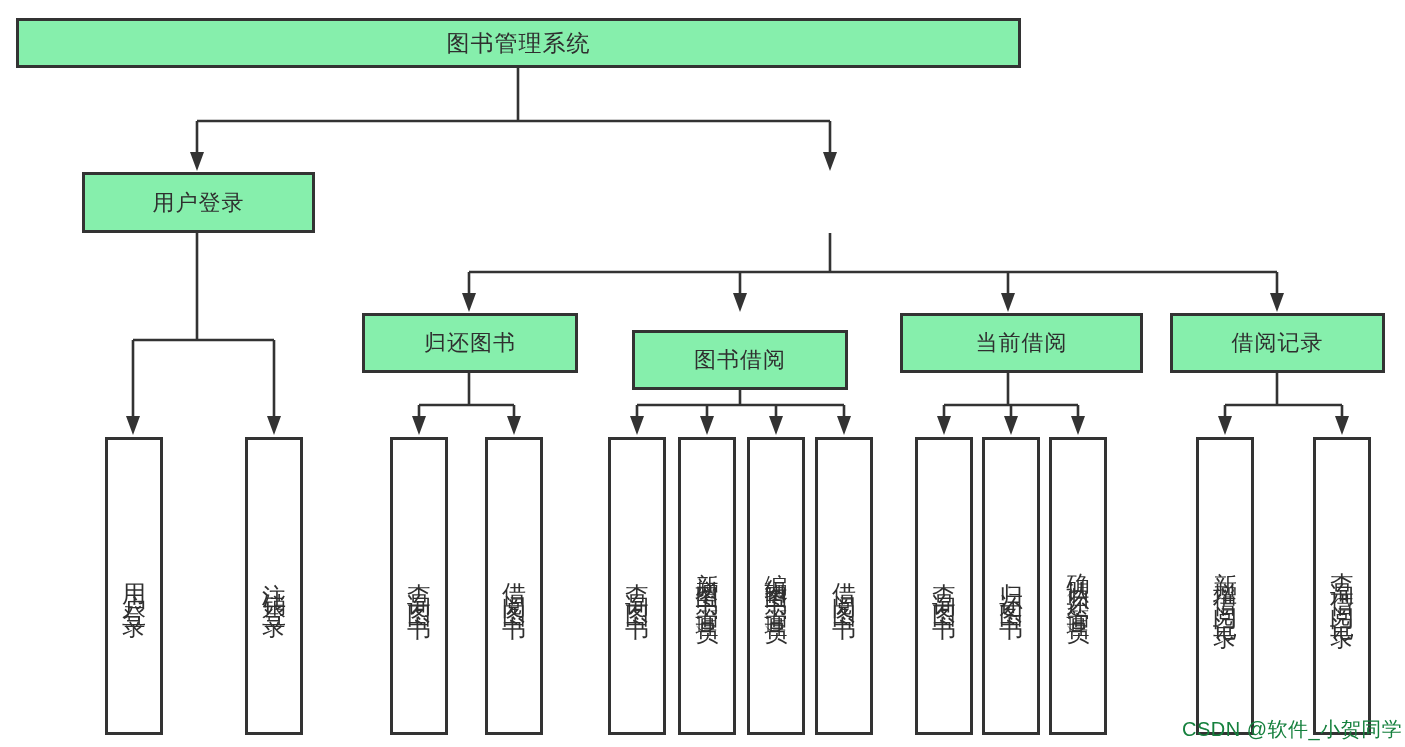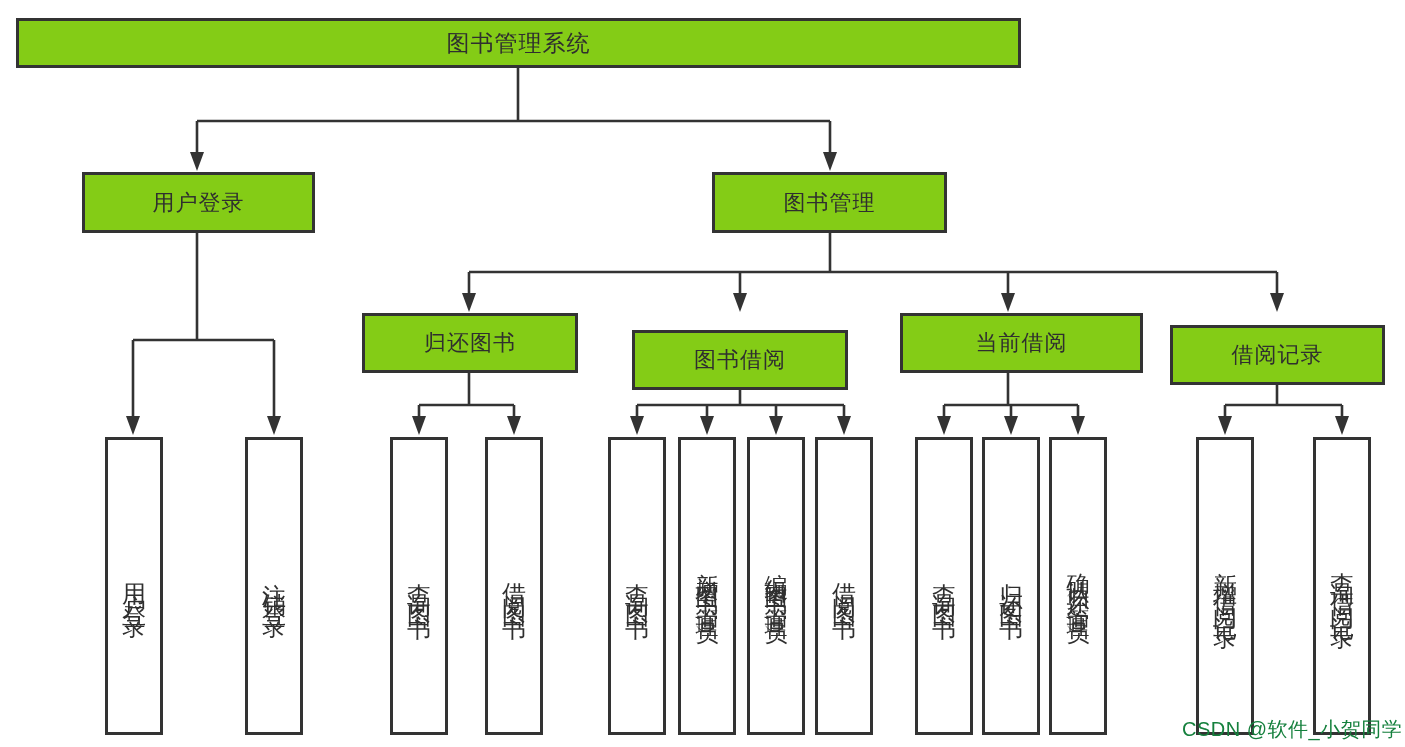--- a/index.html
+++ b/index.html
@@ -13,21 +13,21 @@
   }
   .wires {
     position: absolute;
     left: 0; top: 0;
     width: 1405px; height: 747px;
   }
   .hbox {
     position: absolute;
     box-sizing: border-box;
     border: 3px solid #333333;
-    background: #84cc16;
+    background: #86efac;
     display: flex;
     align-items: center;
     justify-content: center;
     color: #2f2f2f;
     font-size: 22px;
     letter-spacing: 1px;
     text-align: right;
   }
   .hbox.root { font-size: 23px; }
   .leaf {
@@ -92,34 +92,31 @@
              M1225 435 L1218 416 L1232 416 Z  M1342 435 L1335 416 L1349 416 Z" fill="#333333" stroke="none"></path>
   </svg>
 
   <div class="hbox root" style="left:16px; top:18px; width:1005px; height:50px;">
     <span>图书管理系统</span>
   </div>
 
   <div class="hbox" style="left:82px; top:172px; width:233px; height:61px;">
     <span>用户登录</span>
   </div>
-  <div class="hbox" style="left:712px; top:172px; width:235px; height:61px;">
-    <span>图书管理</span>
-  </div>
 
   <div class="hbox" style="left:362px; top:313px; width:216px; height:60px;">
     <span>归还图书</span>
   </div>
   <div class="hbox" style="left:632px; top:313px; width:216px; height:60px;margin-top:17px;">
     <span>图书借阅</span>
   </div>
   <div class="hbox" style="left:900px; top:313px; width:243px; height:60px;">
     <span>当前借阅</span>
   </div>
-  <div class="hbox" style="left:1170px; top:313px; width:215px; height:60px;margin-top:12px;">
+  <div class="hbox" style="left:1170px; top:313px; width:215px; height:60px;">
     <span>借阅记录</span>
   </div>
 
   <div class="leaf" style="left:105px;">
     <span>用户登录</span>
   </div>
   <div class="leaf" style="left:245px;">
     <span>注销登录</span>
   </div>
 

